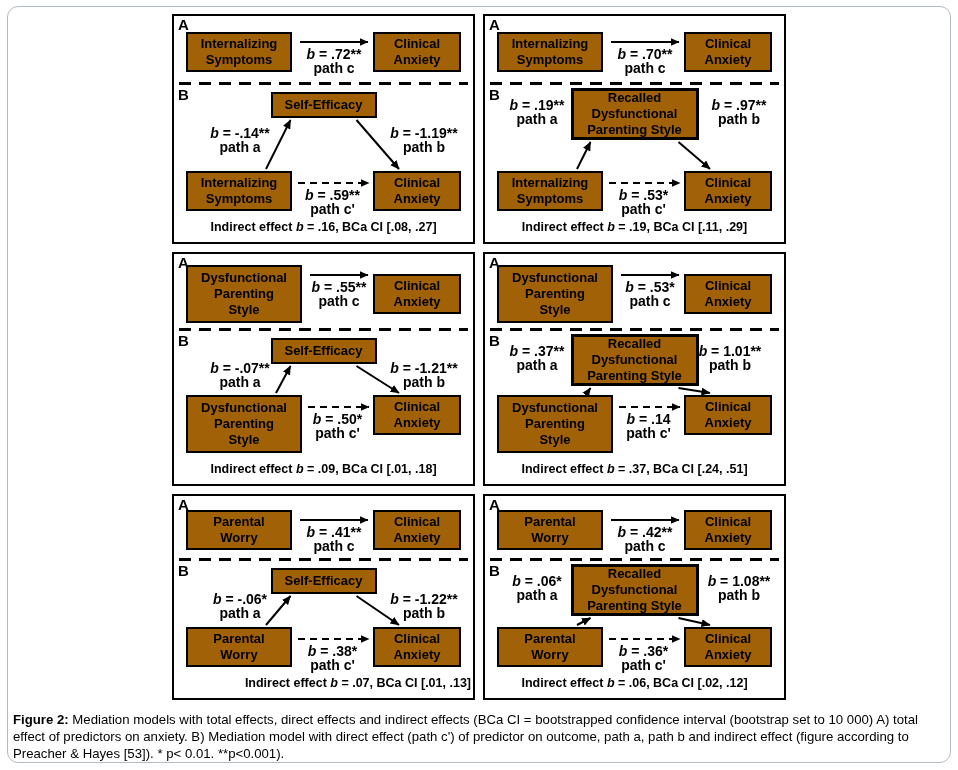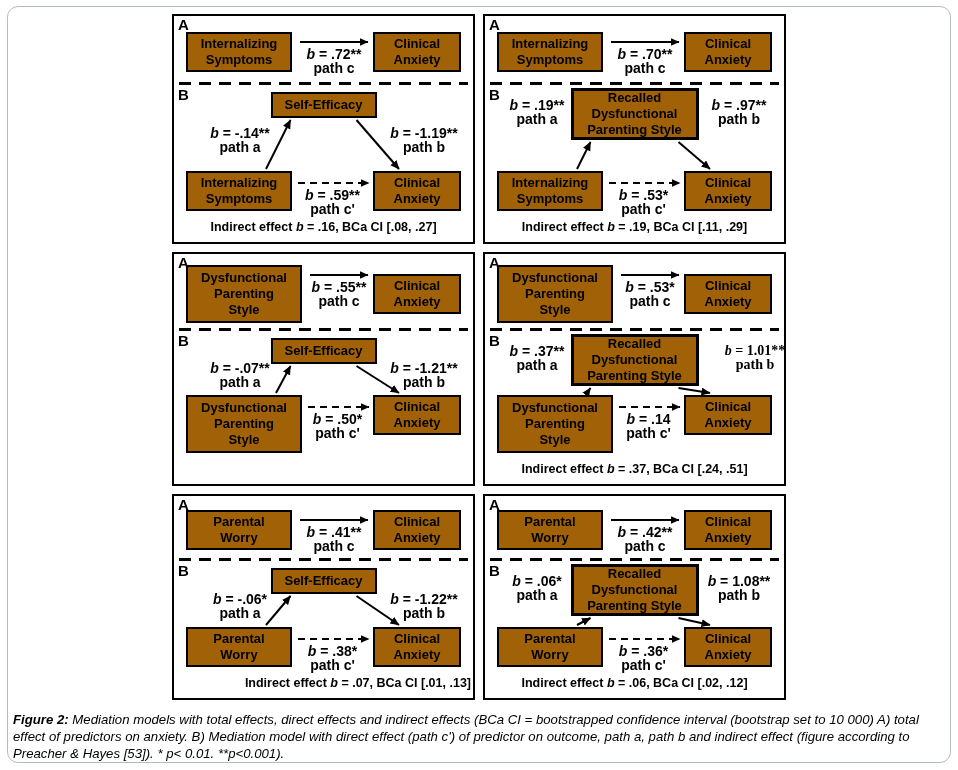--- a/index.html
+++ b/index.html
@@ -33,21 +33,21 @@
     background:repeating-linear-gradient(90deg,#000 0 12px,transparent 12px 20px);}
   .plabel{z-index:3;text-align:center;font-size:14px;line-height:14px;font-weight:700;}
   .plabel i{font-style:italic;}
   .indirect{
     left:2px;right:2px;text-align:center;font-size:12.5px;font-weight:700;z-index:2;
   }
   .indirect i{font-style:italic;}
   svg.arrows{left:0;top:0;z-index:1;pointer-events:none;}
   .caption{
     position:relative;z-index:1;margin:11px 14px 0 13px;
-    font-size:13.2px;line-height:17px;color:#000;font-style:italic;
+    font-size:13.2px;line-height:17px;color:#000;
   }
   .caption .cap-label{font-weight:700;}
 </style>
 </head>
 <body>
 
 <div class="frame" style="border-color: rgb(181, 188, 195);"></div>
 
 <div class="grid">
     <div class="panel" style="height: 230px;">
@@ -171,20 +171,21 @@
         <div class="pl-name">path a</div>
       </div>
       <div class="plabel" style="left: 208px; top: 107px; width: 84px;">
         <div class="pl-coef"><i>b</i> = -1.21**</div>
         <div class="pl-name">path b</div>
       </div>
       <div class="plabel" style="left: 121.5px; top: 158px; width: 84px; text-align: center;">
         <div class="pl-coef"><i>b</i> = .50*</div>
         <div class="pl-name">path c'</div>
       </div>
+      <div class="indirect" style="top: 208px;">Indirect effect <i>b</i> = .09, BCa CI [.01, .18]</div>
     </div>
     <div class="panel" style="height: 234px;">
       <svg class="arrows" width="299" height="229">
         <defs>
           <marker id="ah3" markerWidth="10" markerHeight="9" refX="8.5" refY="4" orient="auto" markerUnits="userSpaceOnUse">
             <path d="M0,0 L9,4 L0,8 Z" fill="#000"></path>
           </marker>
         </defs>
         <line x1="136" y1="21" x2="194" y2="21" stroke="#000" stroke-width="2" marker-end="url(#ah3)"></line>
         <line x1="102" y1="139" x2="105.5" y2="134" stroke="#000" stroke-width="2" marker-end="url(#ah3)"></line>
@@ -208,21 +209,21 @@
 Parenting Style</div>
       <div class="box" style="left: 12px; top: 141px; width: 116px; height: 58px;">Dysfunctional
 Parenting
 Style</div>
       <div class="box" style="left: 199px; top: 141px; width: 88px; height: 40px;">Clinical
 Anxiety</div>
       <div class="plabel" style="left: 18px; top: 90px; width: 68px;">
         <div class="pl-coef"><i>b</i> = .37**</div>
         <div class="pl-name">path a</div>
       </div>
-      <div class="plabel" style="left: 228px; top: 90px; width: 84px; font-family: Liberation Serif, serif;">
+      <div class="plabel" style="left: 203px; top: 90px; width: 84px;">
         <div class="pl-coef"><i>b</i> = 1.01**</div>
         <div class="pl-name">path b</div>
       </div>
       <div class="plabel" style="left: 121.5px; top: 158px; width: 84px;">
         <div class="pl-coef"><i>b</i> = .14</div>
         <div class="pl-name">path c'</div>
       </div>
       <div class="indirect" style="top: 208px;">Indirect effect <i>b</i> = .37, BCa CI [.24, .51]</div>
     </div>
     <div class="panel" style="height: 206px;">

